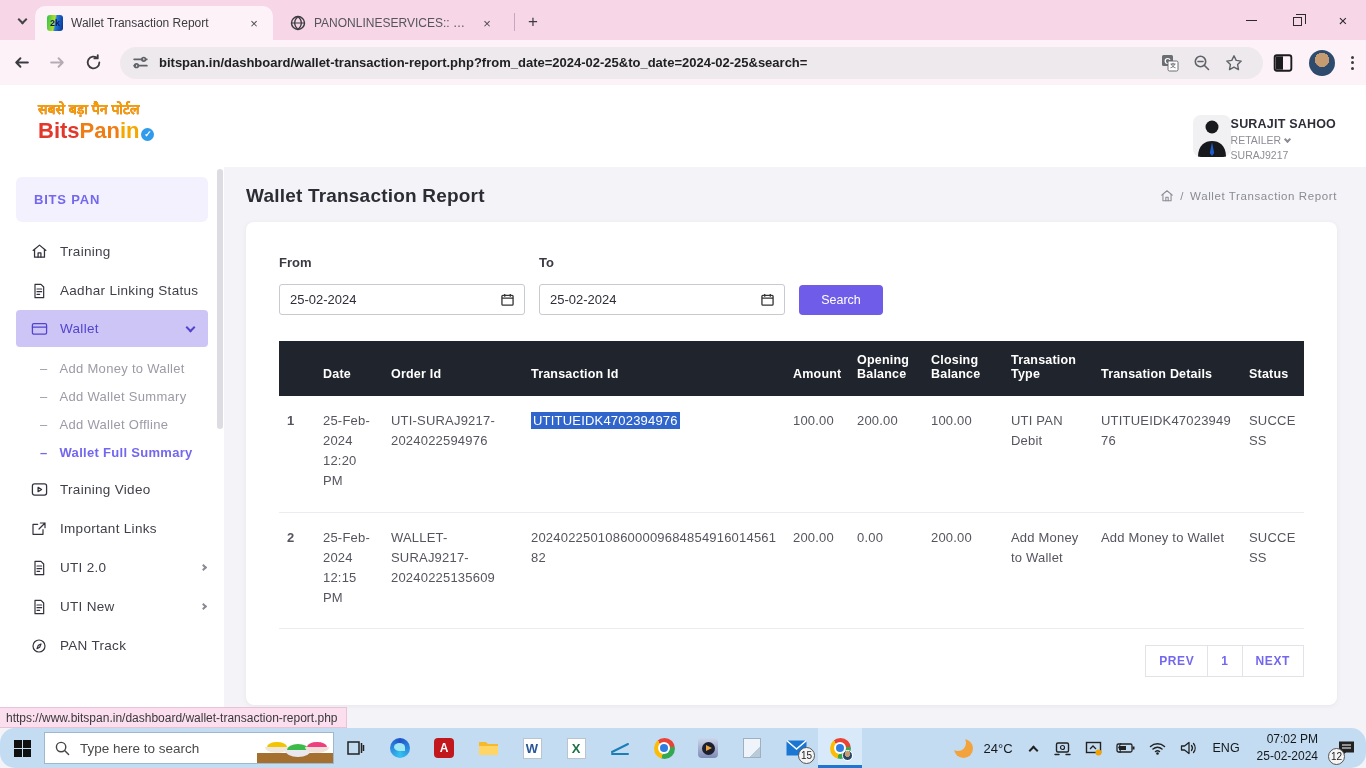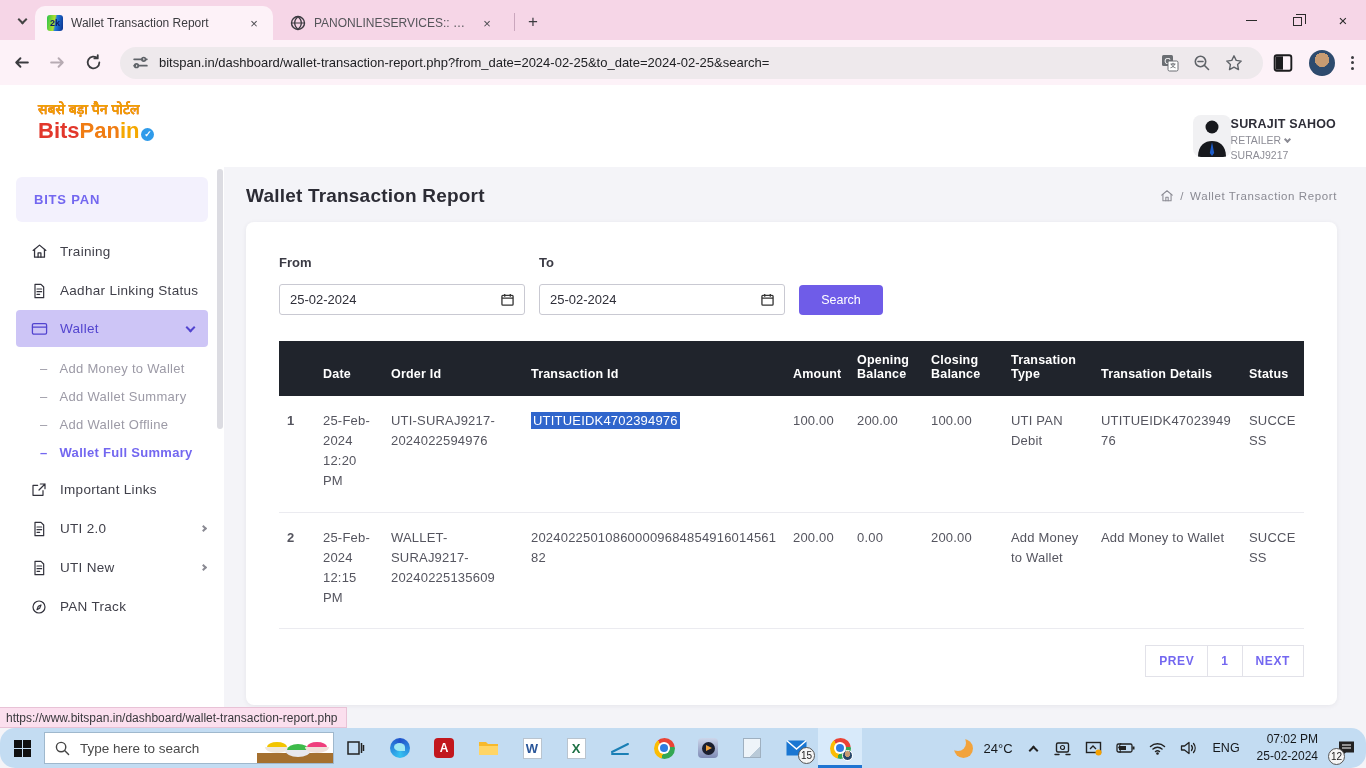--- a/index.html
+++ b/index.html
@@ -1,20 +1,20 @@
 <!DOCTYPE html>
 <html><head>
 <meta charset="utf-8">
 <style>
   * { margin:0; padding:0; box-sizing:border-box; }
   html,body { width:1366px; height:768px; overflow:hidden; font-family:"Liberation Sans", sans-serif; background:#f4f4f8; }
 
   
   #titlebar { position:absolute; left:0; top:0; width:1366px; height:40px; background:#f6d6e7; }
-  #toolbar  { position:absolute; left:0; top:40px; width:1366px; height:45px; background:#fdf2f8; display:flex; align-items:center; }
+  #toolbar  { position:absolute; left:0; top:40px; width:1366px; height:45px; background:#fdf2f8; display:flex; align-items:center;font-weight:bold; }
   .tab-search-btn { position:absolute; left:8px; top:8px; width:28px; height:26px; border-radius:8px; display:flex; align-items:center; justify-content:center; }
   .chev { display:inline-block; width:7px; height:7px; border-right:2px solid #444; border-bottom:2px solid #444; transform:rotate(45deg); margin-top:-3px; }
   .chev.right { transform:rotate(-45deg); margin:0; }
   .chev.small { width:5px; height:5px; border-color:#8a8a93; }
   .tab { position:absolute; top:6px; height:34px; display:flex; align-items:center; padding:0 10px 0 12px; font-size:12px; color:#3c3c40; }
   .tab.active { left:35px; width:238px; background:#fdf2f8; border-radius:10px 10px 0 0; }
   .tab.inactive { left:278px; width:228px; color:#55555a; }
   .tab-title { white-space:nowrap; overflow:hidden; text-overflow:ellipsis; flex:1; margin:0 8px; }
   .tab-close { width:18px; height:18px; border-radius:50%; display:flex; align-items:center; justify-content:center; font-size:13px; color:#4a4a4f; }
   .favicon-2k { width:16px; height:16px; border-radius:3px; background:linear-gradient(100deg,#27c24c 0%,#b7e02c 45%,#1f7ae0 55%,#0b2f8a 100%); color:#0b1c66; font-weight:bold; font-size:9px; display:flex; align-items:center; justify-content:center; }
@@ -270,20 +270,29 @@
           <span>Add Wallet Summary</span>
         </div>
       <div class="sub-item">
           <span>Add Wallet Offline</span>
         </div>
       <div class="sub-item active">
           <span>Wallet Full Summary</span>
         </div>
     </div>
 
+    <div class="side-item">
+      <span class="ic">
+          <svg class="feather" width="17" height="17" viewBox="0 0 24 24">
+            <rect x="2" y="4" width="20" height="16" rx="3"></rect>
+            <path d="M10 9l5 3-5 3z"></path>
+          </svg>
+        </span>
+      <span>Training Video</span>
+    </div>
 
 
     <div class="side-item">
       <span class="ic">
           <svg class="feather" width="16" height="16" viewBox="0 0 24 24">
             <path d="M18 13v7H3V5h7"></path>
             <path d="M14 3h7v7M21 3l-9 9"></path>
           </svg>
         </span>
       <span>Important Links</span>

